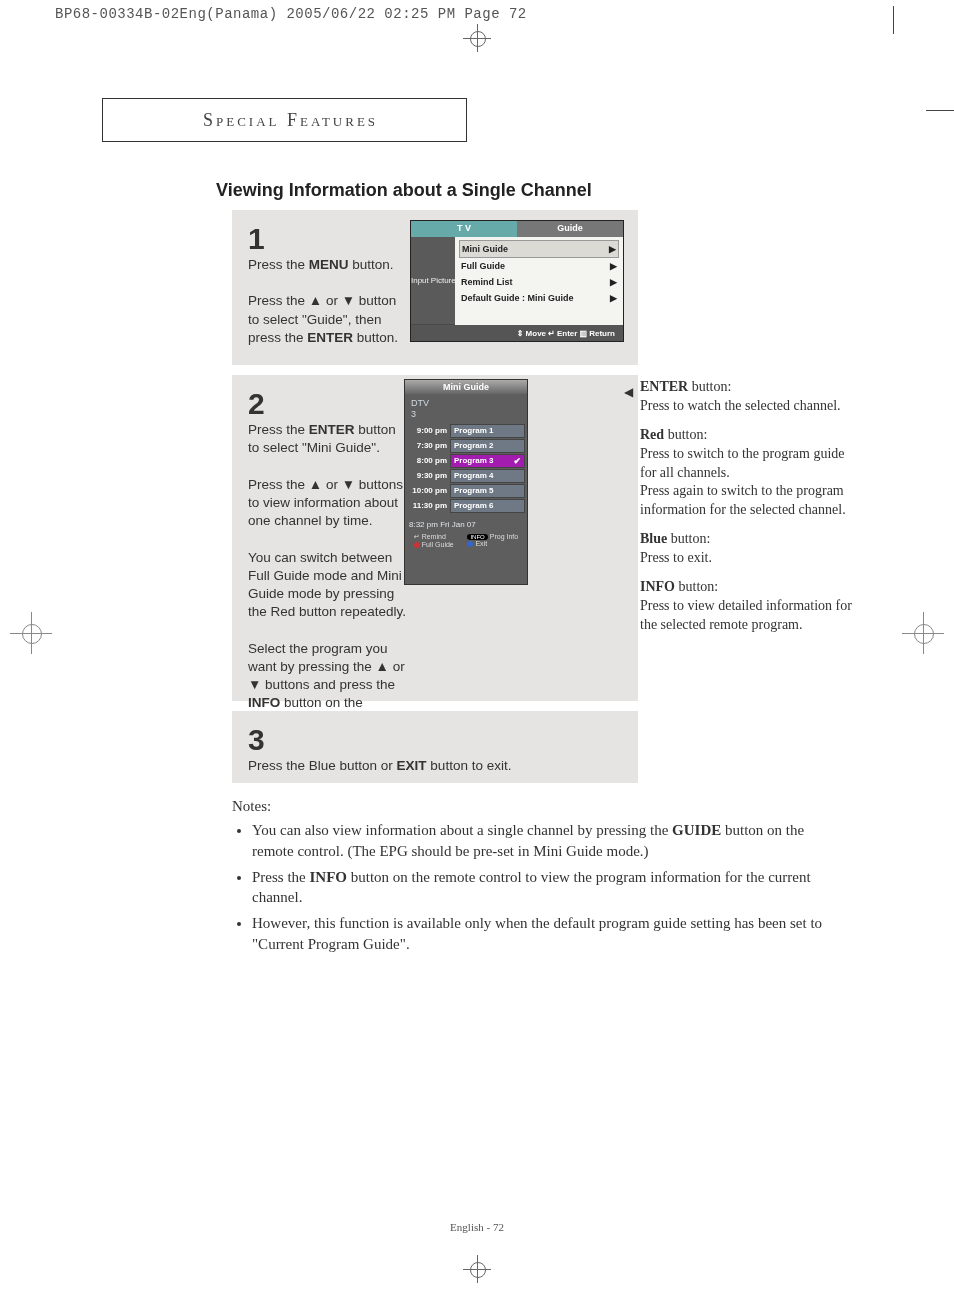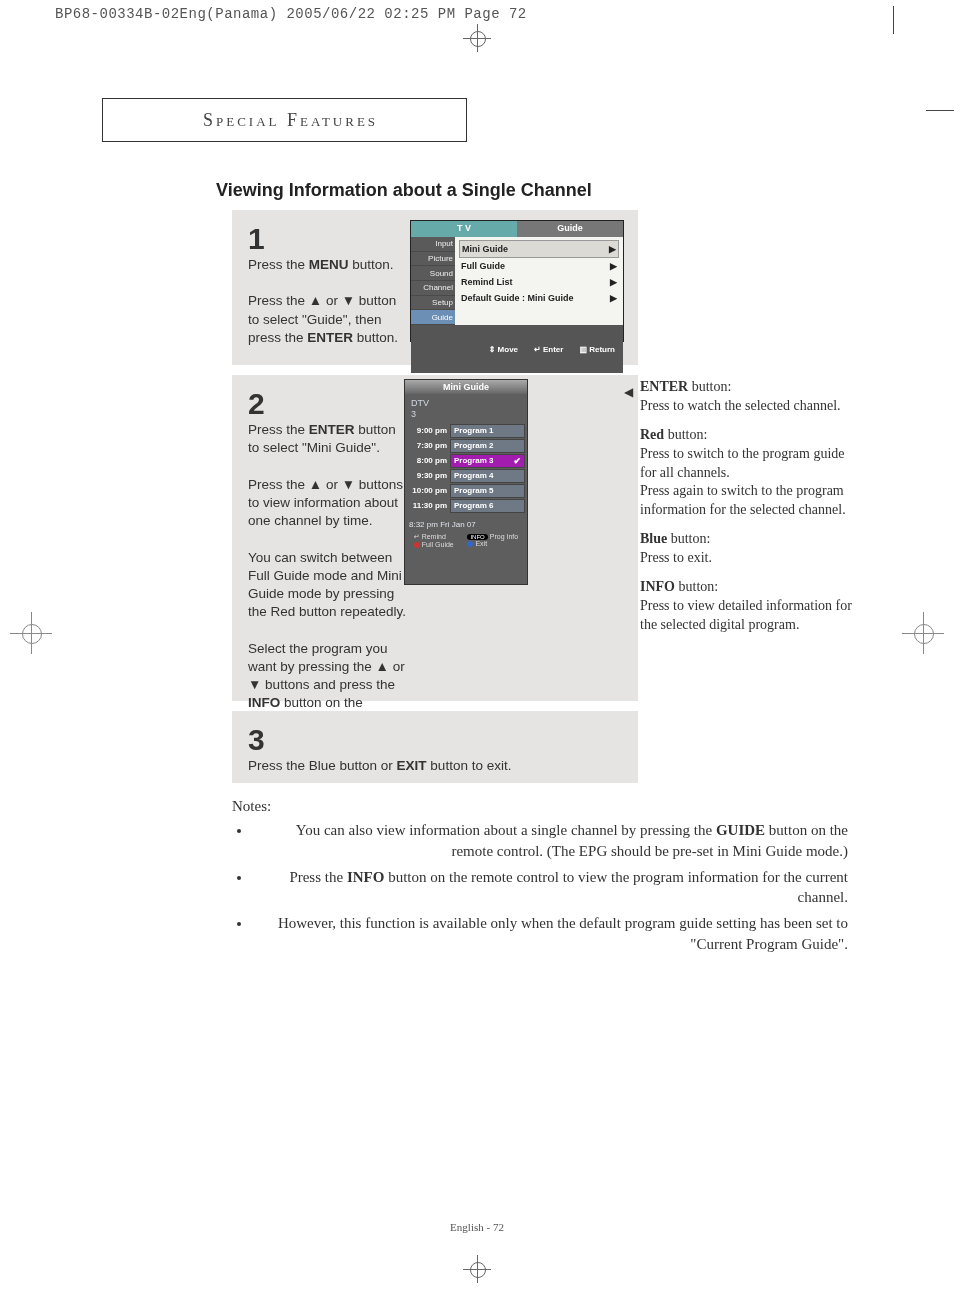--- a/index.html
+++ b/index.html
@@ -116,27 +116,27 @@
     width: 212px; height: 120px;
     background: #4a4a4a;
     border: 1px solid #222;
     font-family: Arial, sans-serif;
   }
   .osd1 .hdr { height: 16px; background: linear-gradient(180deg,#888,#555); display:flex; }
   .osd1 .hdr .tab { flex:1; text-align:center; font-size:9px; color:#fff; line-height:14px; font-weight:bold; }
   .osd1 .hdr .tab:first-child { background:#6aa; }
   .osd1 .hdr .tab:last-child { background:#777; }
   .osd1 .body { display:flex; height: 88px; }
-  .osd1 .side { width: 44px; background:#5a5a5a; display:flex; flex-direction:column; }
+  .osd1 .side { width: 44px; background:#5a5a5a; display:flex; }
   .osd1 .side .it { flex:1; font-size:8px; color:#eee; display:flex; align-items:center; justify-content:flex-end; padding-right:2px; border-bottom:1px solid #4a4a4a;}
   .osd1 .side .it.sel { background:#6b8fb5; color:#fff; }
   .osd1 .main { flex:1; background:#f4f4f0; padding:3px 4px; font-size:9px; color:#222; font-weight:bold; }
   .osd1 .main .row { display:flex; justify-content:space-between; padding:1px 2px; height:14px; align-items:center;}
   .osd1 .main .row.sel { background:#dcdad4; border:1px solid #999; }
-  .osd1 .ftr { height:16px; background:#555; display:flex; justify-content:flex-end; gap:16px; align-items:center; padding:16px 8px; font-size:8px; color:#fff; font-weight:bold;}
+  .osd1 .ftr { height:16px; background:#555; display:flex; justify-content:flex-end; gap:2px; align-items:center; padding:0 8px; font-size:8px; color:#fff; font-weight:bold;}
 
   
   .osd2 {
     position:absolute;
     right:110px; top:4px;
     width: 122px; height: 204px;
     background:#5e5e5e;
     border:1px solid #333;
     font-family: Arial, sans-serif;
     color:#fff;
@@ -173,21 +173,21 @@
     top:796px;
     left:232px;
     width:616px;
     font-family: Georgia, 'Times New Roman', serif;
     font-size:15px;
     color:#333;
     line-height:1.35;
   }
   .notes-h { margin-bottom:4px; }
   .notes ul { margin:0; padding-left:20px; }
-  .notes li { margin-bottom:6px;text-align:right; }
+  .notes li { margin-bottom:6px; }
 
   .footer-pg {
     position:absolute;
     bottom:70px;
     left:0; right:0;
     text-align:center;
     font-family: Georgia, 'Times New Roman', serif;
     font-size:11px;
     color:#555;
   }
@@ -321,21 +321,21 @@
       <div><span style="background:#000;color:#fff;border-radius:6px;padding:0 3px;font-size:6px;">INFO</span> <span>Prog Info</span><br><span class="dot" style="background:#36c"></span><span>Exit</span></div>
     </div>
   </div>
 </div>
 
 <div class="side-notes">
   <span class="tri">◀</span>
   <p><b>ENTER</b><span> button:</span><br><span>Press to watch the selected channel.</span></p>
   <p><b>Red</b><span> button:</span><br><span>Press to switch to the program guide for all channels.</span><br><span>Press again to switch to the program information for the selected channel.</span></p>
   <p><b>Blue</b><span> button:</span><br><span>Press to exit.</span></p>
-  <p><b>INFO</b><span> button:</span><br><span>Press to view detailed information for the selected digital program.</span></p>
+  <p><b>INFO</b><span> button:</span><br><span>Press to view detailed information for the selected remote program.</span></p>
 </div>
 
 <div class="step-block s3">
   <div class="step-num">3</div>
   <div class="step-text wide">
     <span>Press the Blue button or </span><b>EXIT</b><span> button to exit.</span>
   </div>
 </div>
 
 <div class="notes">

